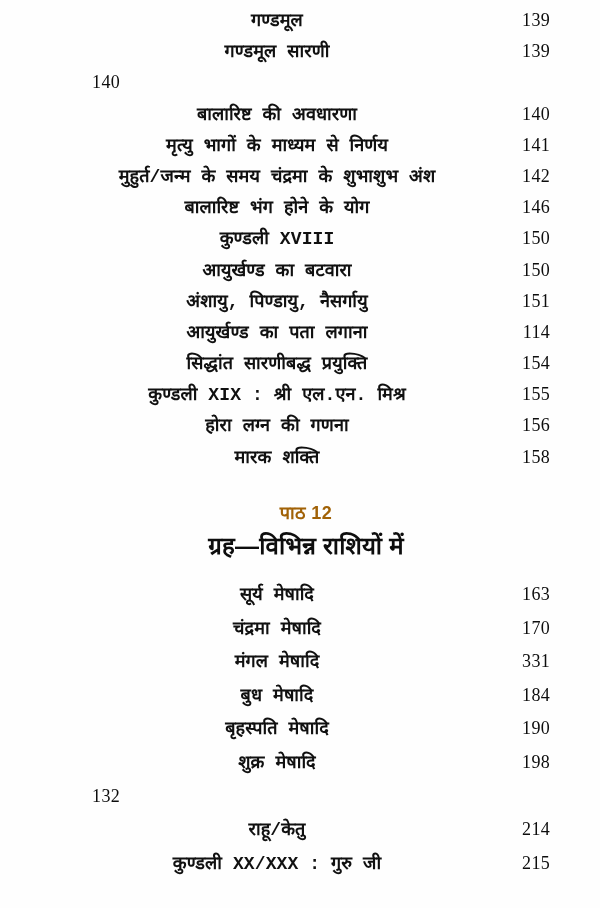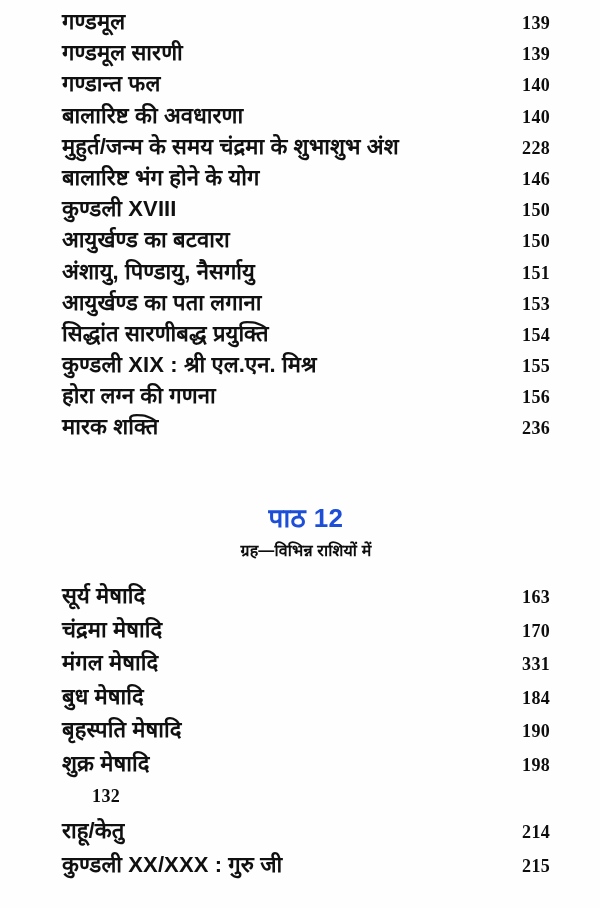--- a/index.html
+++ b/index.html
@@ -47,60 +47,61 @@
     padding: 0 50px 0 62px;
     box-sizing: border-box;
     width: 100%;
   }
 
   #block-upper .toc-row { height: 31.2px; }
   #block-lower .toc-row { height: 33.6px; }
 
   .toc-title {
     flex: 1 1 auto;
-    font-family: Liberation Sans, sans-serif;
-    font-size: 22px;
+    font-family: Liberation Mono, monospace;
+    font-size: 18px;
     font-weight: 700;
     line-height: 1.05;
     color: #101010;
     letter-spacing: 0.1px;
     white-space: nowrap;
     text-rendering: optimizeLegibility;
+    text-align: center;
   }
 
   .toc-page {
     flex: 0 0 auto;
     width: 58px;
     text-align: right;
     font-family: "Liberation Serif", "DejaVu Serif", serif;
     font-size: 18px;
-    font-weight: 700;
+    font-weight: 400;
     color: #0d0d0d;
     letter-spacing: 0.3px;
   }
 
   .chapter-heading {
     text-align: center;
     padding: 0 50px 0 62px;
   }
 
   .chapter-label {
     font-family: "Liberation Sans", "DejaVu Sans", sans-serif;
-    font-size: 26px;
+    font-size: 18px;
     font-weight: 700;
-    color: #1d4ed8;
+    color: #a16207;
     line-height: 1.1;
     display: block;
     margin-bottom: 9px;
     letter-spacing: 0.4px;
   }
 
   .chapter-subtitle {
     font-family: "Liberation Sans", "DejaVu Sans", sans-serif;
-    font-size: 16px;
+    font-size: 24px;
     font-weight: 700;
     color: #0d0d0d;
     line-height: 1.1;
     display: block;
     letter-spacing: 0.2px;
   }
 </style>
 </head>
 <body style="background: rgb(254, 254, 254);">
 
@@ -109,66 +110,69 @@
   <div class="toc-block" id="block-upper">
       <div class="toc-row">
         <span class="toc-title">गण्डमूल</span>
         <span class="toc-page">139</span>
       </div>
       <div class="toc-row">
         <span class="toc-title">गण्डमूल सारणी</span>
         <span class="toc-page">139</span>
       </div>
       <div class="toc-row">
-        <span class="toc-title">गण्डान्त फल</span>
         <span class="toc-page">140</span>
       </div>
       <div class="toc-row">
         <span class="toc-title">बालारिष्ट की अवधारणा</span>
         <span class="toc-page">140</span>
       </div>
       <div class="toc-row">
+        <span class="toc-title">मृत्यु भागों के माध्यम से निर्णय</span>
+        <span class="toc-page">141</span>
+      </div>
+      <div class="toc-row">
         <span class="toc-title">मुहुर्त/जन्म के समय चंद्रमा के शुभाशुभ अंश</span>
-        <span class="toc-page">228</span>
+        <span class="toc-page">142</span>
       </div>
       <div class="toc-row">
         <span class="toc-title">बालारिष्ट भंग होने के योग</span>
         <span class="toc-page">146</span>
       </div>
       <div class="toc-row">
         <span class="toc-title">कुण्डली XVIII</span>
         <span class="toc-page">150</span>
       </div>
       <div class="toc-row">
         <span class="toc-title">आयुर्खण्ड का बटवारा</span>
         <span class="toc-page">150</span>
       </div>
       <div class="toc-row">
         <span class="toc-title">अंशायु, पिण्डायु, नैसर्गायु</span>
         <span class="toc-page">151</span>
       </div>
       <div class="toc-row">
         <span class="toc-title">आयुर्खण्ड का पता लगाना</span>
-        <span class="toc-page">153</span>
+        <span class="toc-page">114</span>
       </div>
       <div class="toc-row">
         <span class="toc-title">सिद्धांत सारणीबद्ध प्रयुक्ति</span>
         <span class="toc-page">154</span>
       </div>
       <div class="toc-row">
         <span class="toc-title">कुण्डली XIX : श्री एल.एन. मिश्र</span>
         <span class="toc-page">155</span>
       </div>
       <div class="toc-row">
         <span class="toc-title">होरा लग्न की गणना</span>
         <span class="toc-page">156</span>
       </div>
       <div class="toc-row">
         <span class="toc-title">मारक शक्ति</span>
-        <span class="toc-page">236</span>
+        <span class="toc-page">158</span>
       </div>
     </div>
 
   <div class="toc-block chapter-heading" id="block-heading">
     <span class="chapter-label">पाठ 12</span>
     <span class="chapter-subtitle">ग्रह—विभिन्न राशियों में</span>
   </div>
 
   <div class="toc-block" id="block-lower">
       <div class="toc-row">

